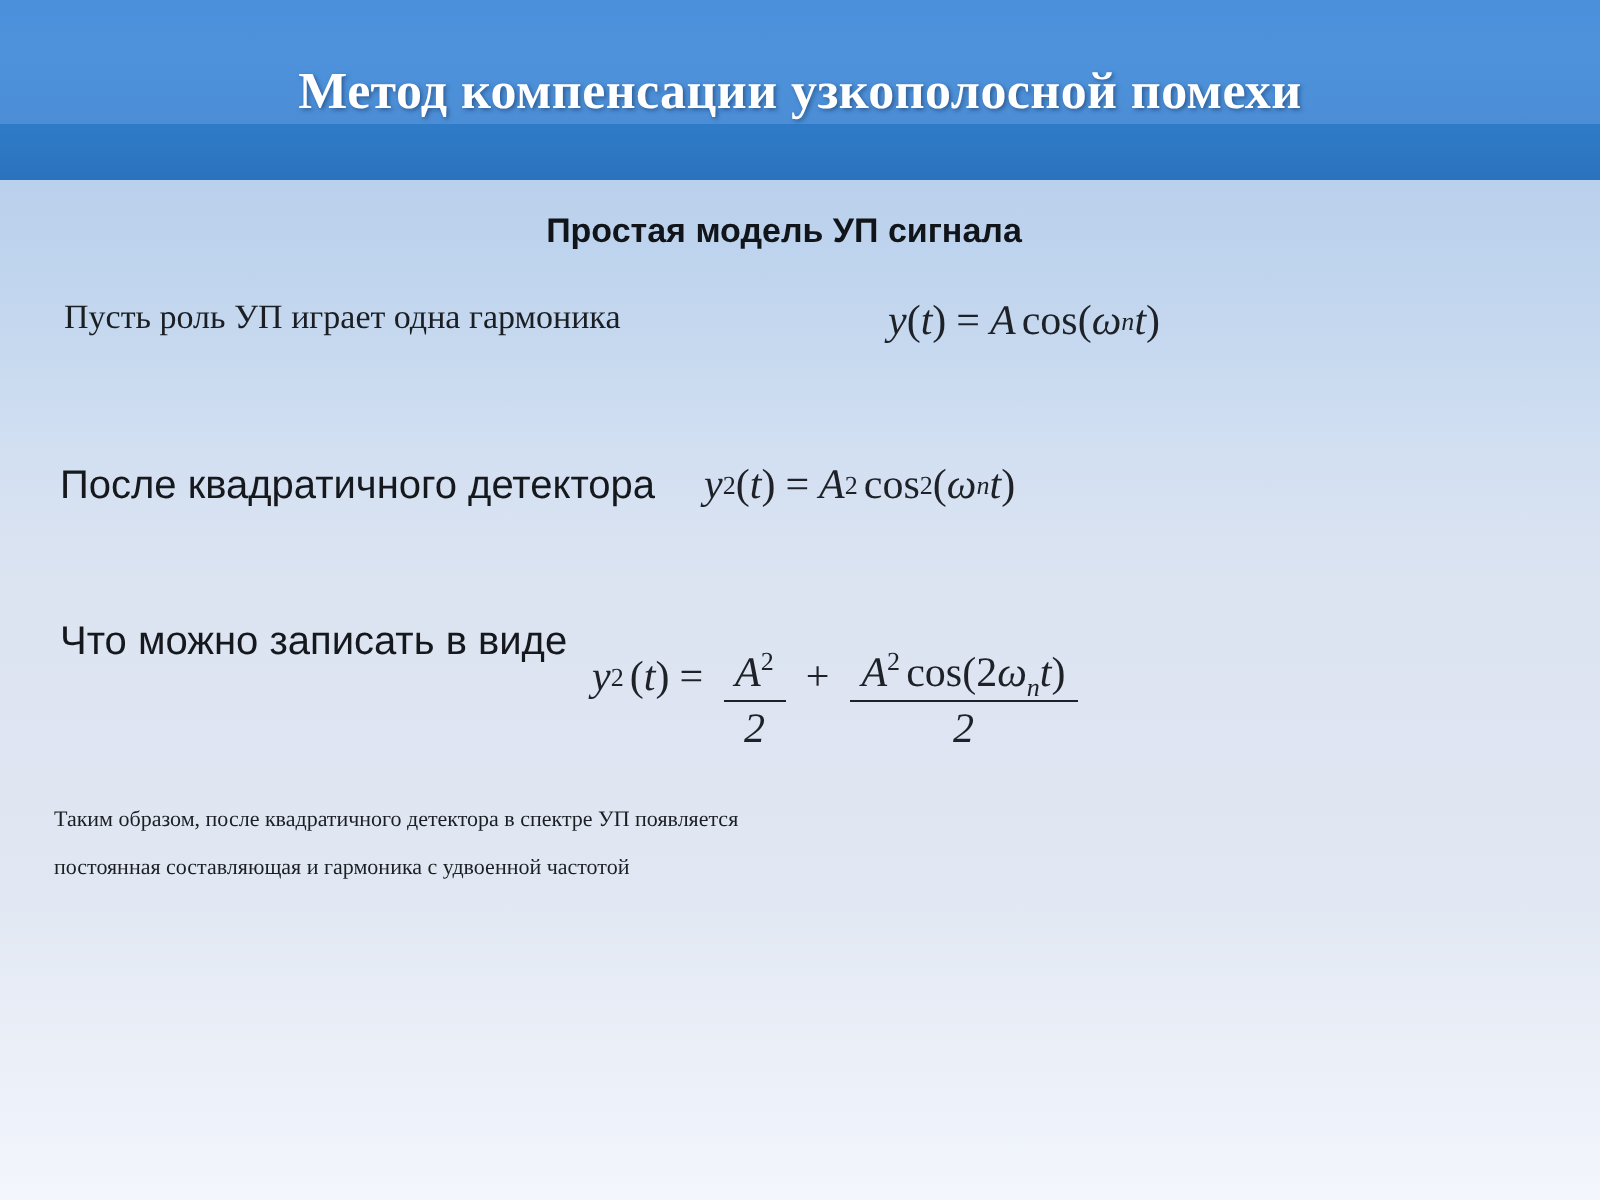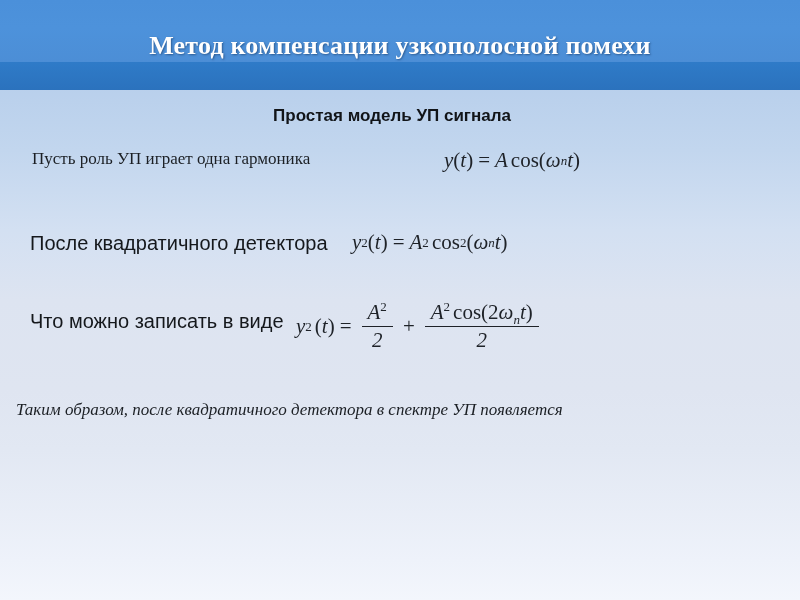--- a/index.html
+++ b/index.html
@@ -164,40 +164,40 @@
     flex-direction: column;
     align-items: center;
     justify-content: center;
     margin: 0 5px;
     vertical-align: middle;
   }
   .frac .num {
     padding: 0 6px 1px 6px;
     font-style: italic;
     white-space: nowrap;
+    margin-top: 24px;
   }
   .frac .den {
     padding: 1px 6px 0 6px;
     border-top: 1.4px solid #1e2228;
     font-style: italic;
     width: 100%;
     box-sizing: border-box;
     text-align: center;
   }
 
   .closing {
     position: absolute;
-    left: 16px;
+    left: 27px;
     top: 398px;
     width: 700px;
     font-family: "Liberation Serif", "DejaVu Serif", serif;
-    font-size: 17px;
+    font-size: 11px;
     line-height: 24px;
     color: #1b1f24;
-    font-style: italic;
   }
   .closing .cl-line { display: block; white-space: nowrap; }
 </style>
 </head>
 <body>
 
 <div class="slide">
 
   <div class="header">
     <div class="header-top"></div>
@@ -272,15 +272,16 @@
     <span class="frac">
       <span class="num">
         <span>A</span><span class="sup">2</span><span class="f-up thin">cos</span><span class="f-up">(</span><span class="f-up">2</span><span class="f-italic">ω</span><span class="sub">п</span><span class="f-italic">t</span><span class="f-up">)</span>
       </span>
       <span class="den">2</span>
     </span>
   </div>
 
   <div class="closing">
     <span class="cl-line">Таким образом, после квадратичного детектора в спектре УП появляется</span>
+    <span class="cl-line">постоянная составляющая и гармоника с удвоенной частотой</span>
   </div>
 
 </div>
 
 </body></html>

